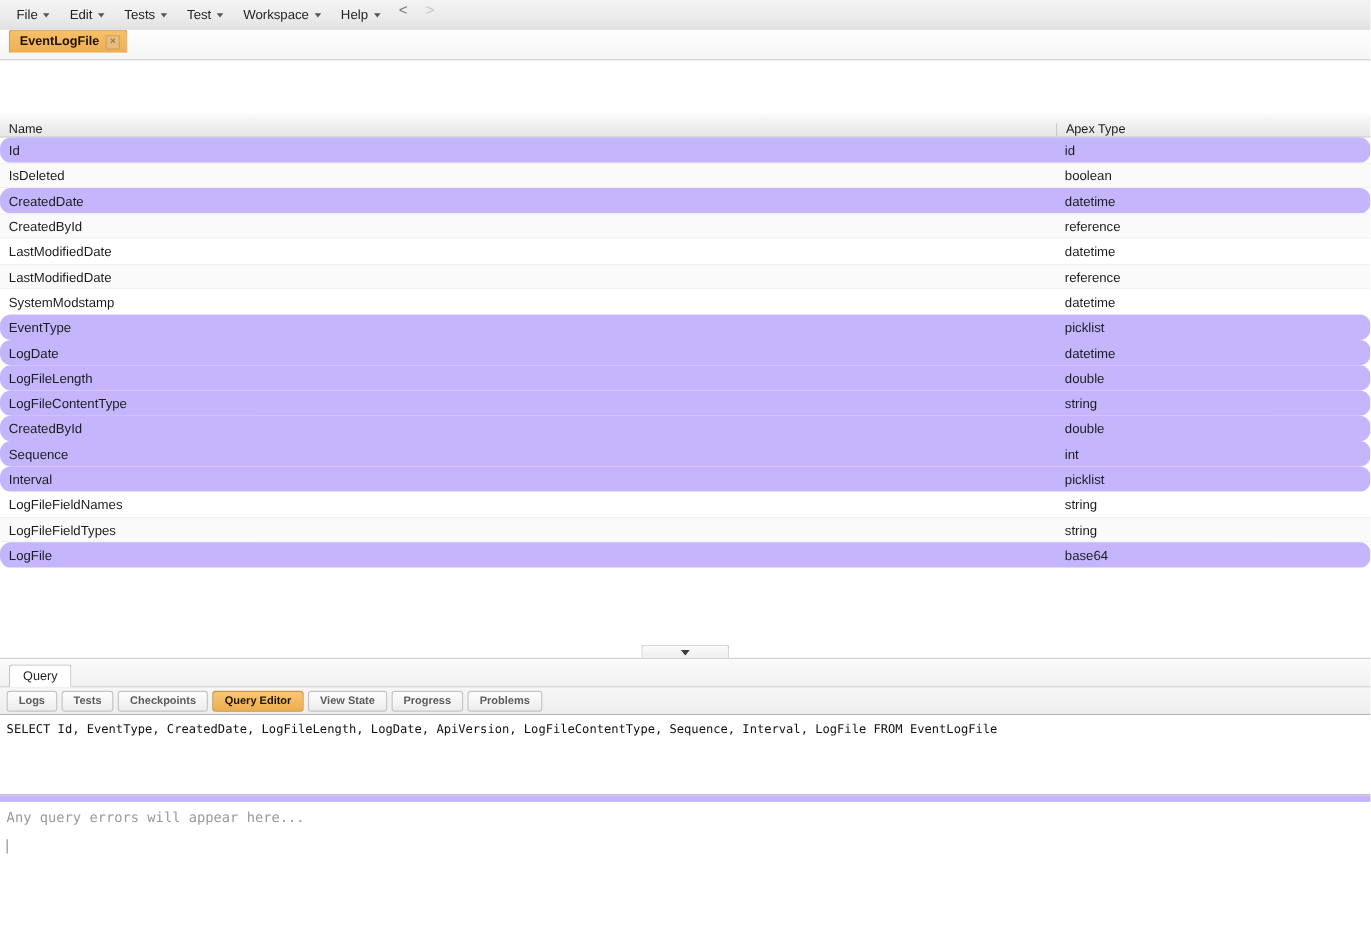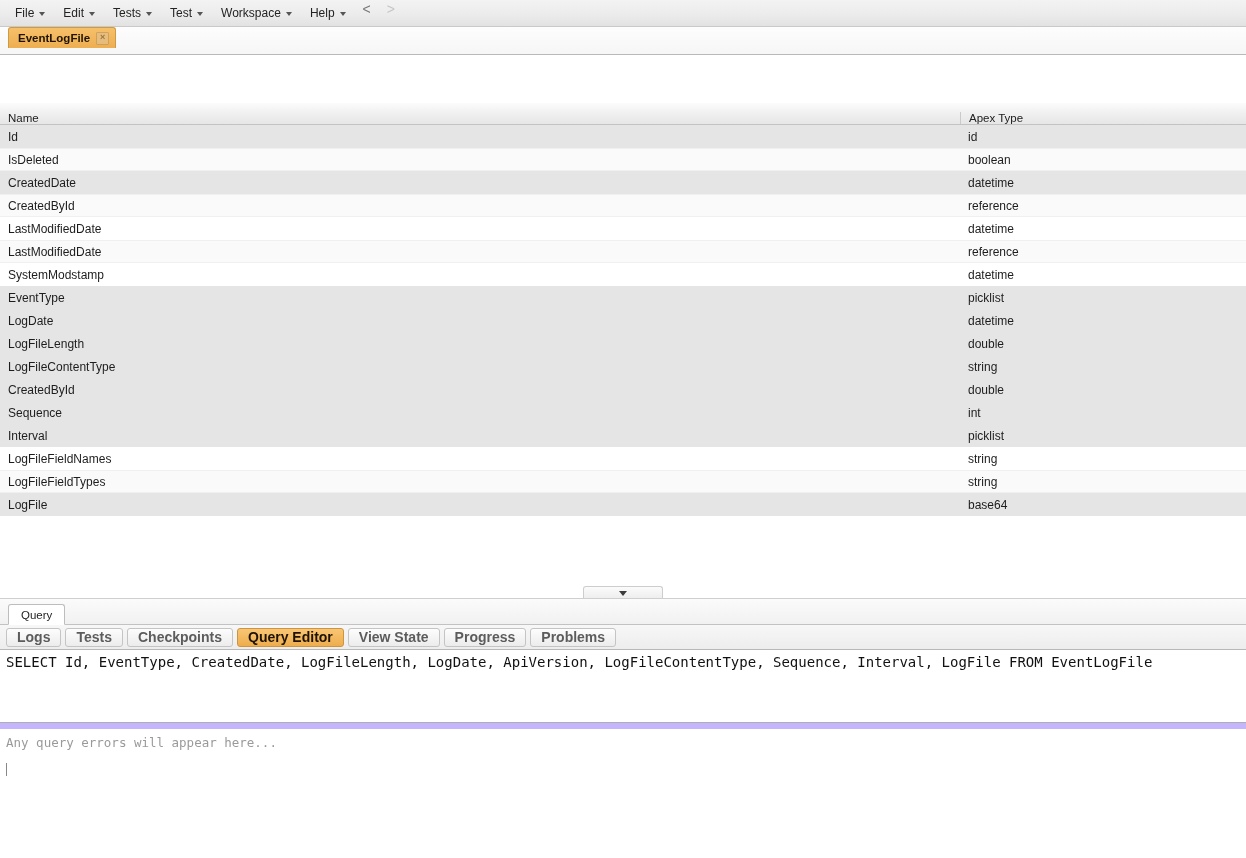--- a/index.html
+++ b/index.html
@@ -131,21 +131,21 @@
     display: flex;
     height: 23px;
     box-sizing: border-box;
     align-items: center;
     font-size: 12px;
     color: #1d1d1d;
     cursor: default;
   }
   .row.odd  { background: #ffffff; }
   .row.even { background: #fafafa; border-top: 1px solid #f0f0f0; border-bottom: 1px solid #f0f0f0; }
-  .row.sel  { background: #e5e5e5; }
+  .row.sel  { background: #c4b5fd; border-radius: 10px; }
   .cell { padding: 0 8px; box-sizing: border-box; white-space: nowrap; overflow: hidden; }
   .cell.name { width: 960px; }
   .cell.type { width: 286px; }
 
   
   .split-handle {
     position: absolute;
     left: 50%;
     transform: translateX(-50%);
     bottom: -1px;
@@ -208,41 +208,41 @@
   }
   .tooltab {
     height: 19px;
     box-sizing: border-box;
     padding: 0 10px;
     display: flex;
     align-items: center;
     background: linear-gradient(to bottom, #fdfdfd 0%, #ececec 100%);
     border: 1px solid #c4c4c4;
     border-radius: 3px;
-    font-size: 14px;
+    font-size: 10px;
     font-weight: bold;
     color: #5c5c5c;
     cursor: pointer;
     white-space: nowrap;
   }
   .tooltab.active {
     background: linear-gradient(to bottom, #f9c675 0%, #eead4d 100%);
     border-color: #cd9540;
     color: #1d1200;
   }
 
   
   .editor {
     height: 73px;
     box-sizing: border-box;
     background: #ffffff;
     border-bottom: 1px solid #b0b0b0;
     padding: 4px 6px 0 6px;
     font-family: "DejaVu Sans Mono", "Liberation Mono", monospace;
-    font-size: 14px;
+    font-size: 11px;
     color: #111111;
     line-height: 17px;
     white-space: pre-wrap;
     word-break: break-word;
     overflow: hidden;
     flex: 0 0 auto;
     outline: none;
   }
   .errpane {
     flex: 1 1 auto;

